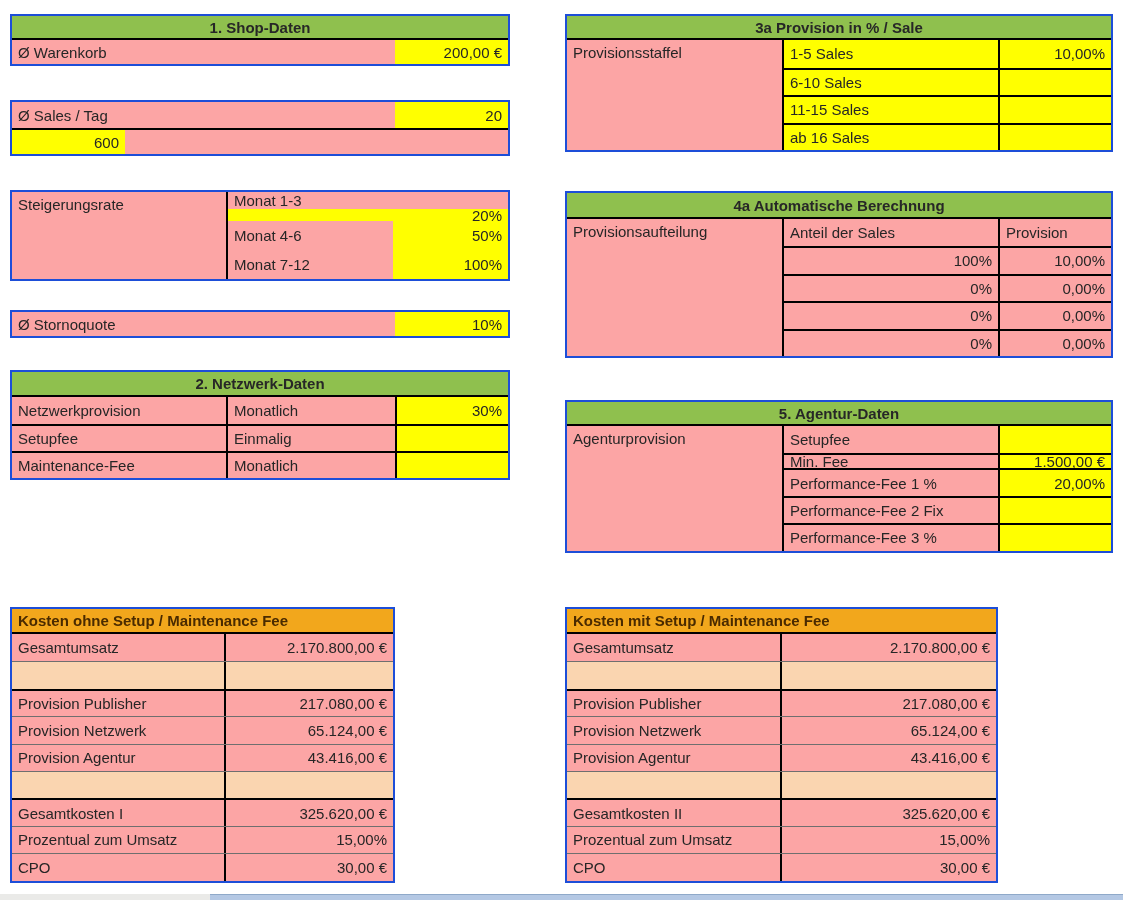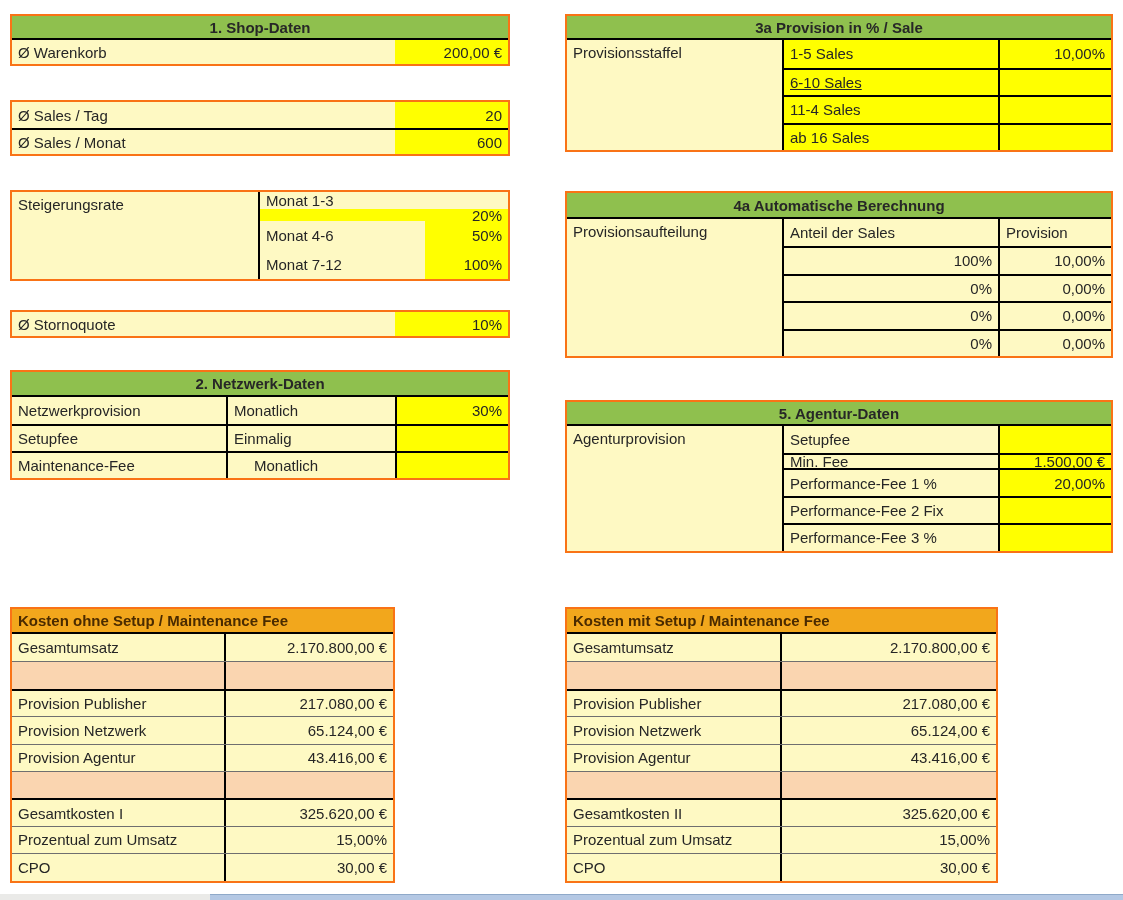--- a/index.html
+++ b/index.html
@@ -6,21 +6,21 @@
   html,body { width: 1123px; height: 900px; }
   body {
     position: relative;
     background: #ffffff;
     font-family: "Liberation Sans", sans-serif;
     color: #262626;
     overflow: hidden;
   }
   .sheet { position: absolute; inset: 0; background: #fff; }
 
-  .tbl { position: absolute; border: 2px solid #f97316; background: #fef9c3; }
+  .tbl { position: absolute; border: 2px solid #1d4ed8; background: #fca5a5; }
   .hdr {
     display: flex; align-items: center; justify-content: center;
     font-weight: 700; font-size: 15px;
     border-bottom: 2px solid #000;
     color: #272727;
   }
   .hdr.green  { background: var(--green-header); }
   .hdr.orange { background: var(--orange-header); justify-content: flex-start; padding-left: 6px; color: var(--orange-header-text); }
 
   .row  { display: flex; align-items: stretch; }
@@ -64,27 +64,26 @@
       <div class="cell val yellow" style="width:113px;">200,00 €</div>
     </div>
   </div>
 
   <div class="tbl" style="left:10px;top:100px;width:500px;">
     <div class="row" style="height:26px;">
       <div class="cell label grow">Ø Sales / Tag</div>
       <div class="cell val yellow" style="width:113px;">20</div>
     </div>
     <div class="row sep2" style="height:26px;">
-      <div class="cell label grow">Ø Sales / Monat</div>
       <div class="cell val yellow" style="width:113px;">600</div>
     </div>
   </div>
 
   <div class="tbl body" style="left:10px;top:190px;width:500px;height:91px;">
-    <div class="cell label top vr2" style="width:248px;">Steigerungsrate</div>
+    <div class="cell label top vr2" style="width:216px;">Steigerungsrate</div>
     <div class="colrows">
       <div class="row" style="height:29px;flex-direction:column;">
         <div class="cell label" style="width:165px;">Monat 1-3</div>
         <div class="cell val yellow grow">20%</div>
       </div>
       <div class="row" style="height:29px;">
         <div class="cell label" style="width:165px;">Monat 4-6</div>
         <div class="cell val yellow grow">50%</div>
       </div>
       <div class="row" style="height:29px;">
@@ -106,42 +105,42 @@
     <div class="row" style="height:27px;">
       <div class="cell label vr2" style="width:216px;">Netzwerkprovision</div>
       <div class="cell label grow">Monatlich</div>
       <div class="cell val yellow vl2" style="width:113px;">30%</div>
     </div>
     <div class="row sep2" style="height:27px;">
       <div class="cell label vr2" style="width:216px;">Setupfee</div>
       <div class="cell label grow">Einmalig</div>
       <div class="cell val yellow vl2" style="width:113px;"></div>
     </div>
-    <div class="row sep2" style="height:27px;gap:20px;">
+    <div class="row sep2" style="height:27px;">
       <div class="cell label vr2" style="width:216px;">Maintenance-Fee</div>
       <div class="cell label grow">Monatlich</div>
       <div class="cell val yellow vl2" style="width:113px;"></div>
     </div>
   </div>
 
   <div class="tbl" style="left:565px;top:14px;width:548px;">
     <div class="hdr green" style="height:24px;">3a Provision in % / Sale</div>
     <div class="body">
       <div class="cell label top vr2" style="width:217px;">Provisionsstaffel</div>
       <div class="colrows">
         <div class="row" style="height:27.5px;">
           <div class="cell label yellow grow">1-5 Sales</div>
           <div class="cell val yellow vl2" style="width:113px;">10,00%</div>
         </div>
-        <div class="row sep2" style="height:27.5px;text-decoration:underline;">
+        <div class="row sep2" style="height:27.5px;">
           <div class="cell label yellow grow">6-10 Sales</div>
           <div class="cell val yellow vl2" style="width:113px;"></div>
         </div>
         <div class="row sep2" style="height:27.5px;">
-          <div class="cell label yellow grow">11-4 Sales</div>
+          <div class="cell label yellow grow">11-15 Sales</div>
           <div class="cell val yellow vl2" style="width:113px;"></div>
         </div>
         <div class="row sep2" style="height:27.5px;text-align:right;">
           <div class="cell label yellow grow">ab 16 Sales</div>
           <div class="cell val yellow vl2" style="width:113px;"></div>
         </div>
       </div>
     </div>
   </div>
 

